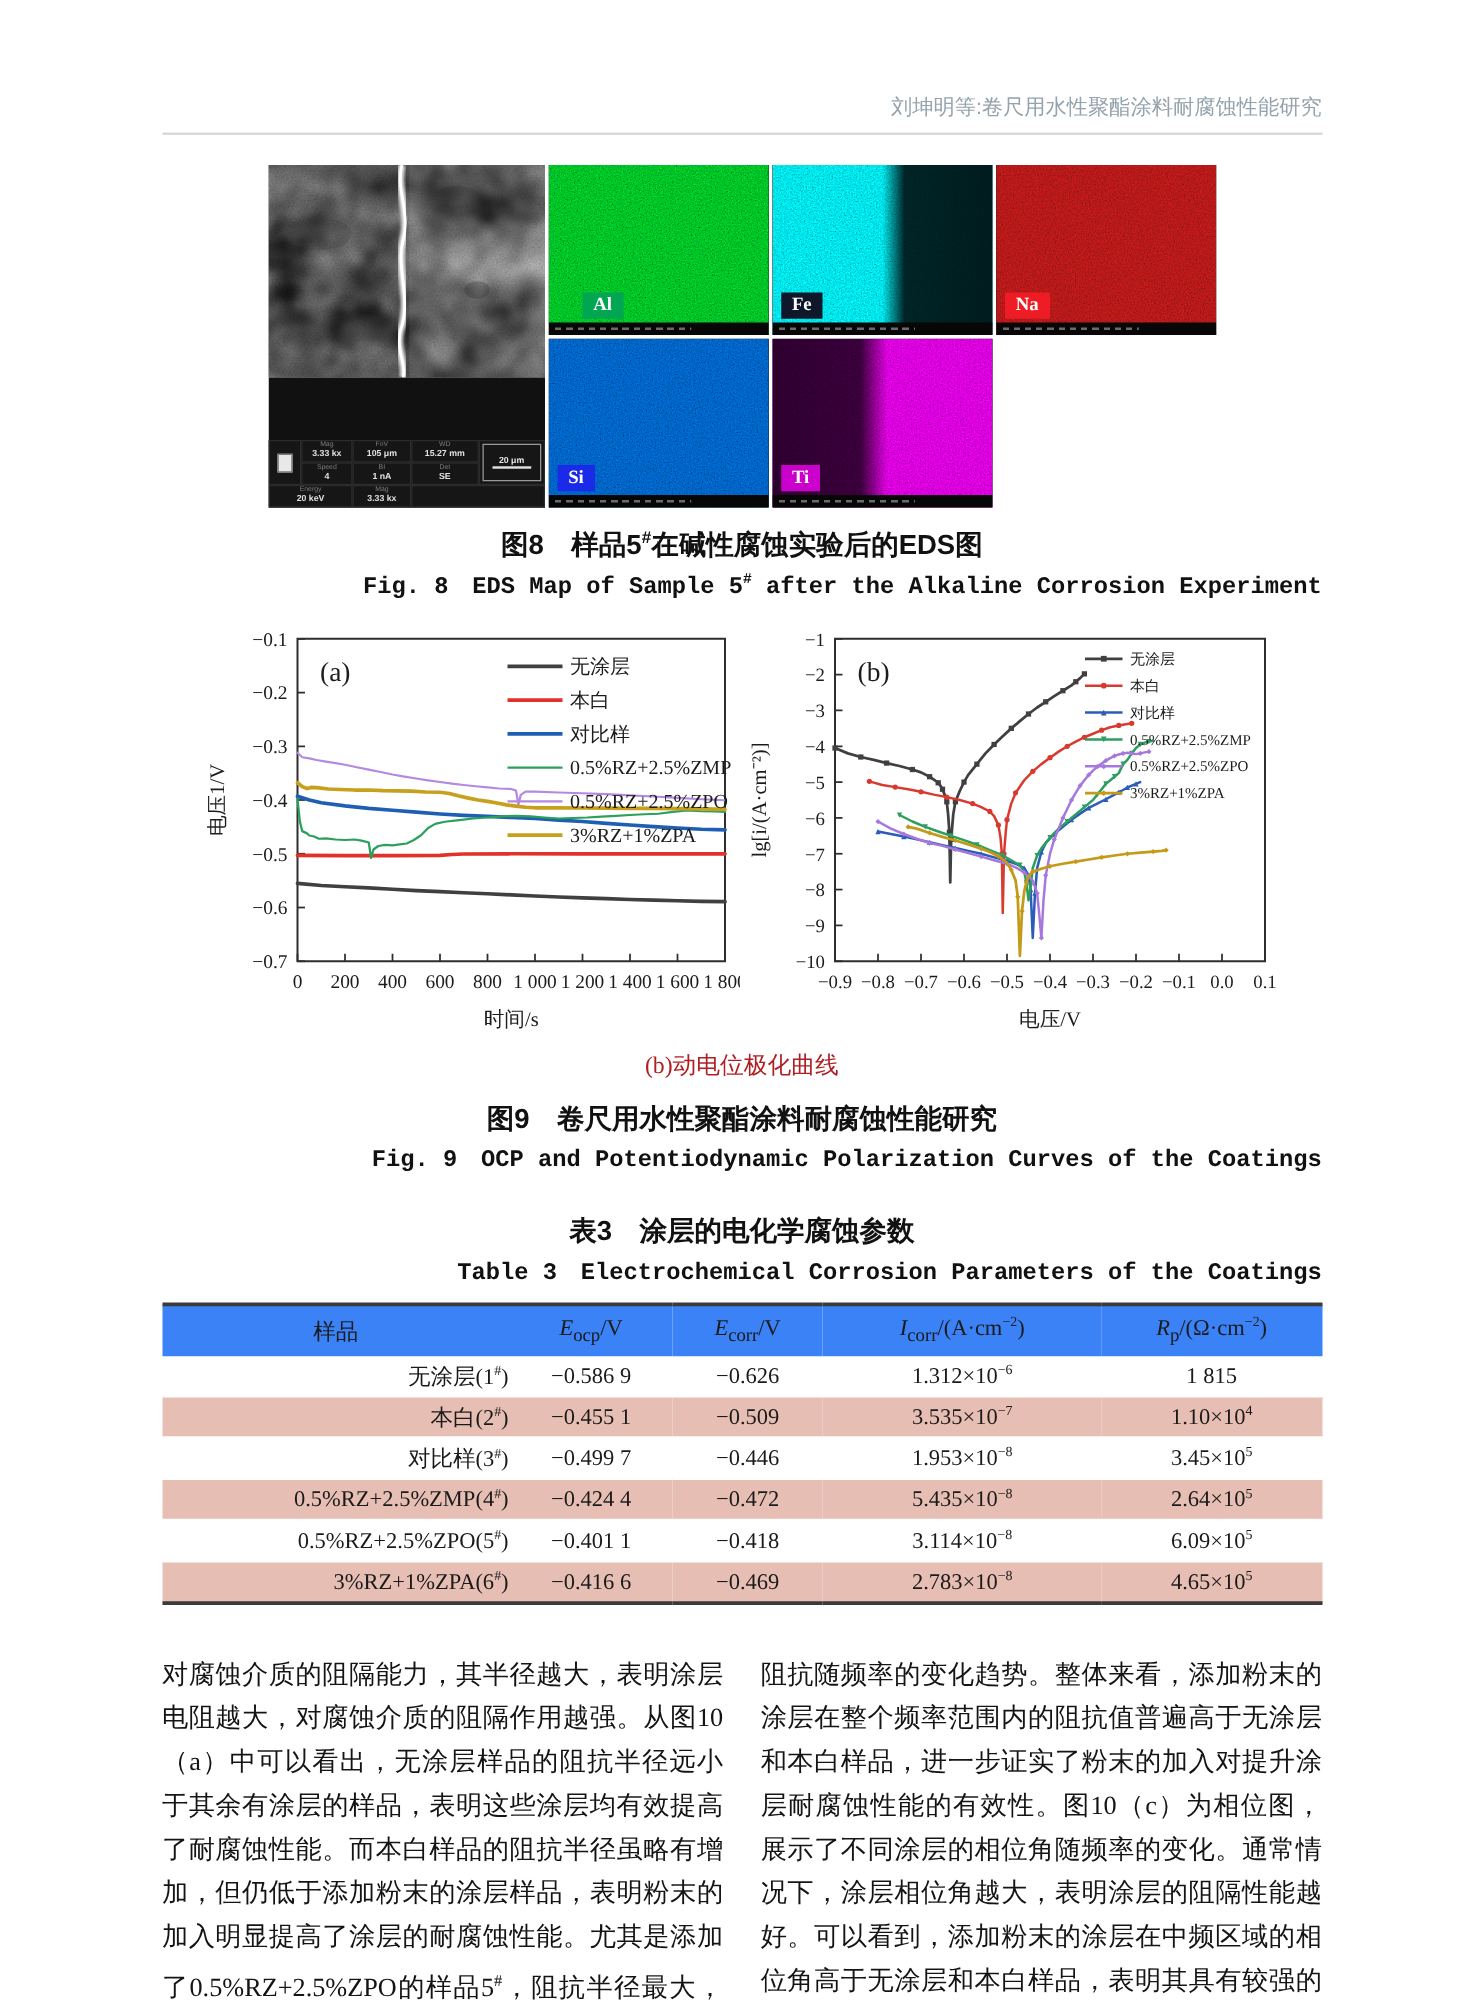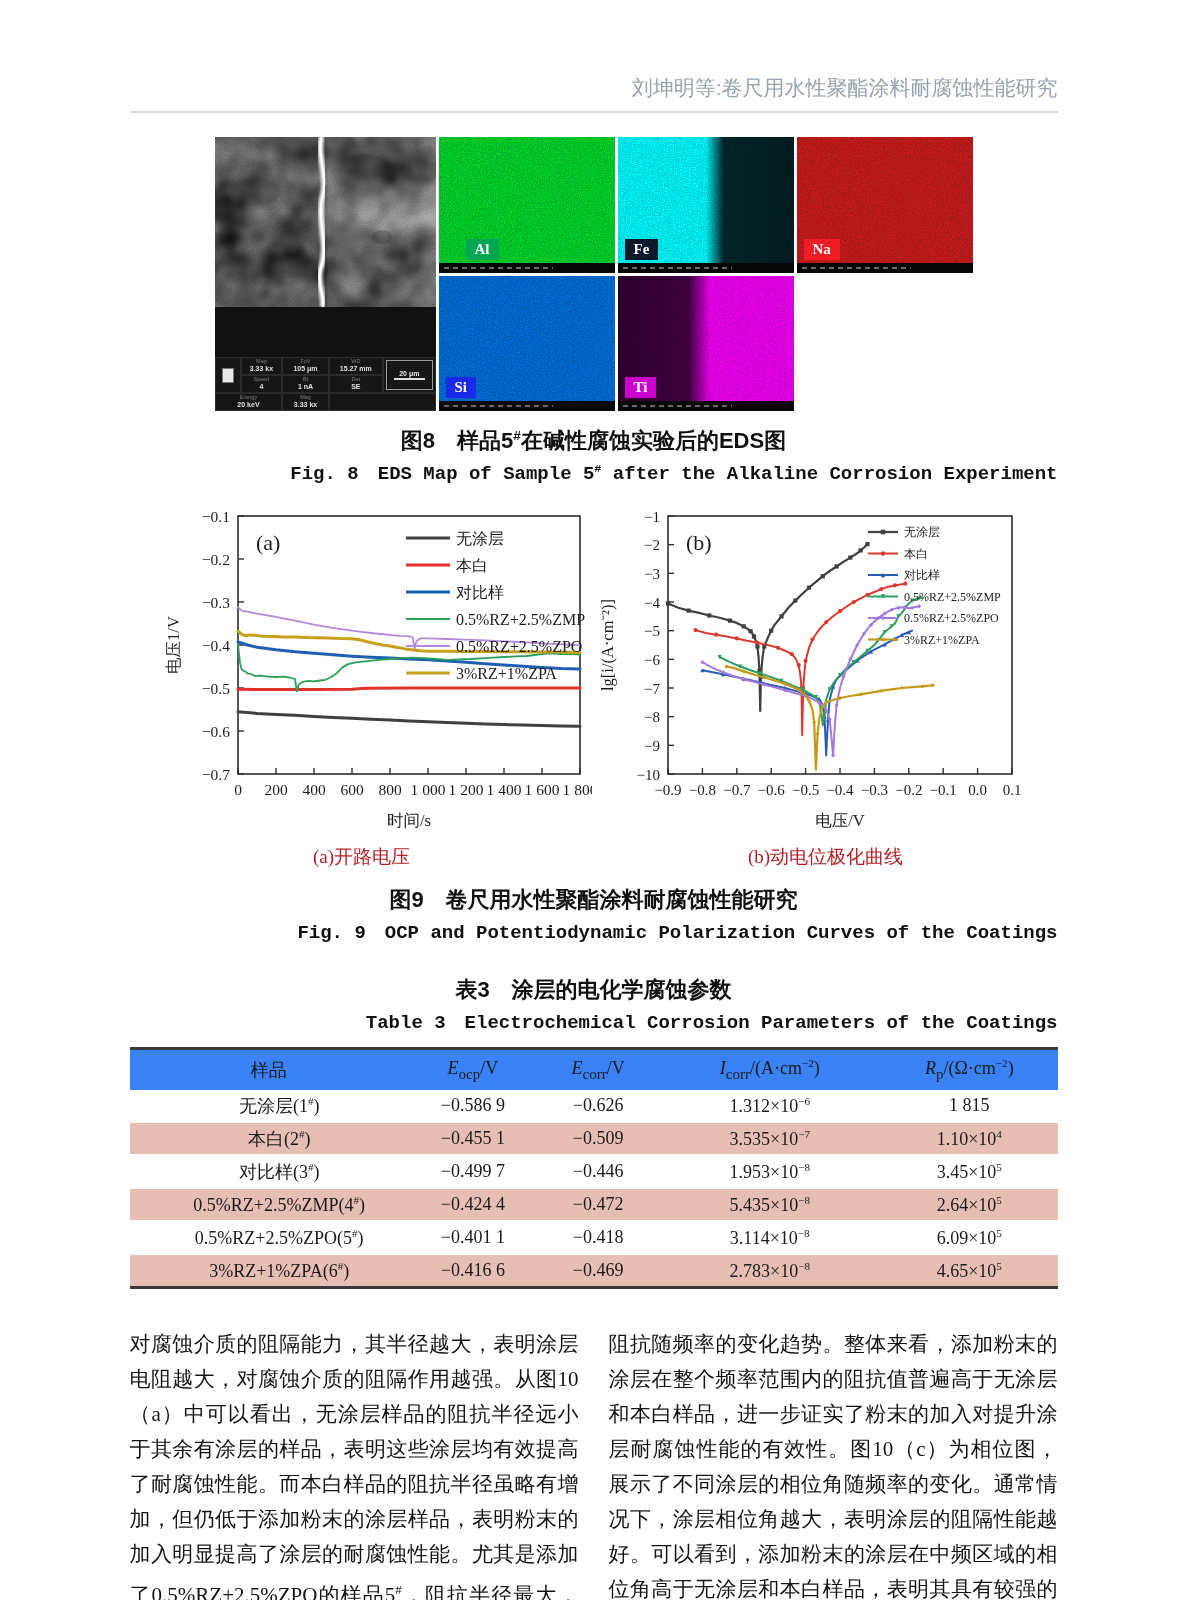--- a/index.html
+++ b/index.html
@@ -1,21 +1,21 @@
 <!DOCTYPE html>
 <html><head>
 <meta charset="utf-8">
 <style>
   html,body{margin:0;padding:0;background:#ffffff;}
   .page{position:relative;width:1187px;height:1600px;background:#fff;overflow:hidden;
         font-family:"Liberation Serif",serif;color:#1a1a1a;}
   .content{width:928px;margin:0 auto;}
 
   
-  .hdr{margin-top:74px;text-align:right;color:#94a3ad;font-size:21px;
+  .hdr{margin-top:74px;text-align:right;color:#94a3ad;font-size:17px;
        font-family:"Liberation Sans",sans-serif;padding-bottom:9px;border-bottom:2px solid #d6dadd;}
 
   
   .edsblock{width:758px;height:274px;margin:24px auto 0;display:flex;gap:3px;}
   .semcell{position:relative;width:221px;flex:none;background:#111;}
   .semcell svg{position:absolute;left:0;top:0;width:100%;height:170px;}
   .seminfo{position:absolute;left:0;bottom:0;width:100%;height:54px;background:#161616;
            display:grid;grid-template-columns:26px 1fr 1.1fr 1.3fr 1.25fr;grid-template-rows:1fr 1fr 1fr;
            font-family:"Liberation Sans",sans-serif;}
   .seminfo .cell{border:0.5px solid #2b2b2b;display:flex;flex-direction:column;align-items:center;justify-content:center;line-height:1.05;overflow:hidden;}
@@ -47,21 +47,21 @@
   .subcaps div{flex:1;text-align:center;color:#b01f24;font-size:19px;font-family:"Liberation Serif",serif;}
 
   
   .tbltitle-cn{margin-top:30px;}
   table.ctable{width:100%;margin-top:12px;border-collapse:collapse;font-size:18px;
         border-top:3px solid #3a3a3a;border-bottom:3px solid #3a3a3a;}
   table.ctable th{background:#3b82f6;font-weight:normal;height:38px;}
   table.ctable td{height:29px;text-align:center;}
   table.ctable tbody tr{border-bottom:2px solid #fff;}
   table.ctable tbody tr:nth-child(even){background:#e7beb3;}
-  table.ctable td:first-child{text-align:center;padding-left:22px;}
+  table.ctable td:first-child{text-align:right;padding-left:22px;}
   table.ctable th:first-child{text-align:center;}
   col.c1{width:30%;} col.c2{width:14%;} col.c3{width:13%;} col.c4{width:24%;} col.c5{width:19%;}
 
   
   .bodytext{margin-top:38px;display:flex;gap:30px;}
   .bodytext .coltxt{flex:1;font-size:21px;line-height:35px;text-align:justify;color:#141414;}
 </style>
 </head>
 <body>
 
@@ -466,21 +466,20 @@
             <text x="308" y="94.7" font-size="12">0.5%RZ+2.5%ZMP</text>
             <line x1="272" y1="112" x2="302" y2="112" stroke="#a678dd" stroke-width="2"></line>
             <polygon points="287,109.7 289.3,112 287,114.3 284.7,112" fill="#a678dd"></polygon>
             <text x="308" y="116.2" font-size="12">0.5%RZ+2.5%ZPO</text>
             <line x1="272" y1="133.5" x2="302" y2="133.5" stroke="#c49a18" stroke-width="2.2"></line>
             <polygon points="287,131.2 289.3,133.5 287,135.8 284.7,133.5" fill="#c49a18"></polygon>
             <text x="308" y="137.7" font-size="12">3%RZ+1%ZPA</text>
           </svg></div>
     </div>
     <div class="subcaps">
-      <div>(a)开路电压</div>
       <div>(b)动电位极化曲线</div>
     </div>
     <div class="cap-cn">图9　卷尺用水性聚酯涂料耐腐蚀性能研究</div>
     <div class="cap-en">Fig. 9　OCP and Potentiodynamic Polarization Curves of the Coatings</div>
 
     <div class="cap-cn tbltitle-cn">表3　涂层的电化学腐蚀参数</div>
     <div class="cap-en">Table 3　Electrochemical Corrosion Parameters of the Coatings</div>
     <table class="ctable">
       <colgroup>
           <col class="c1">

